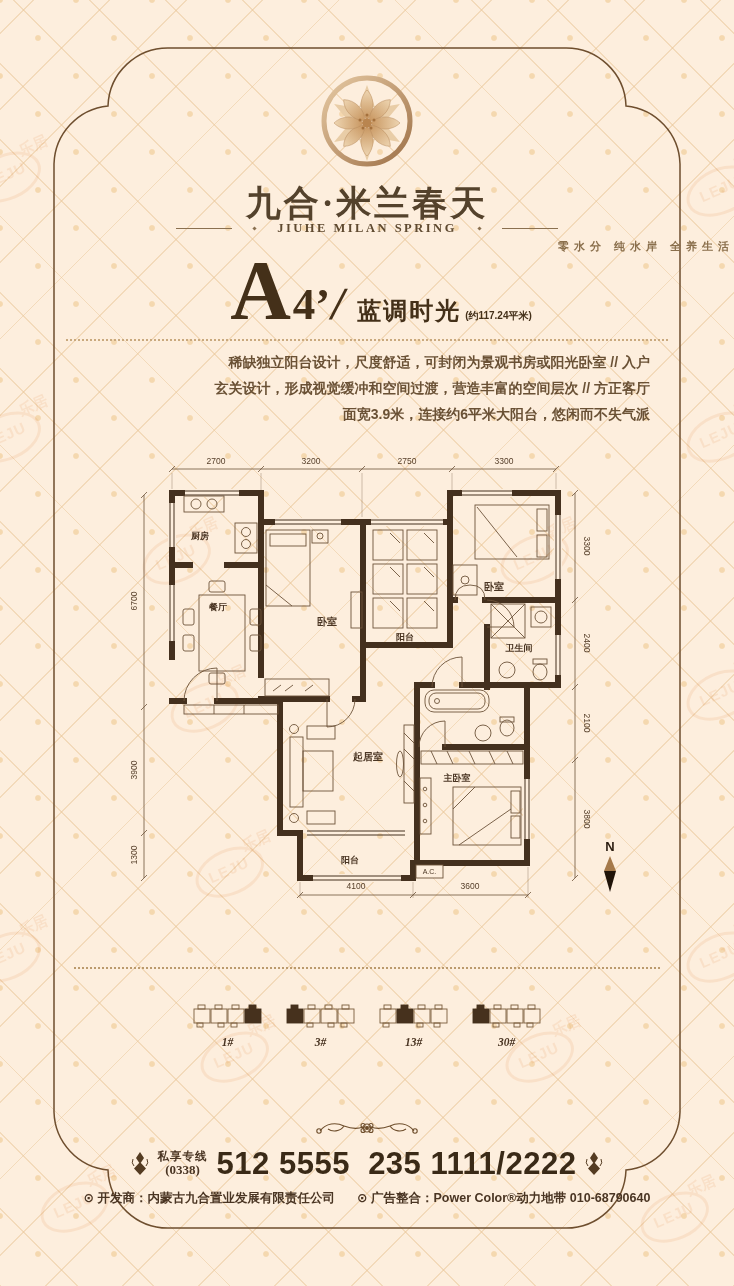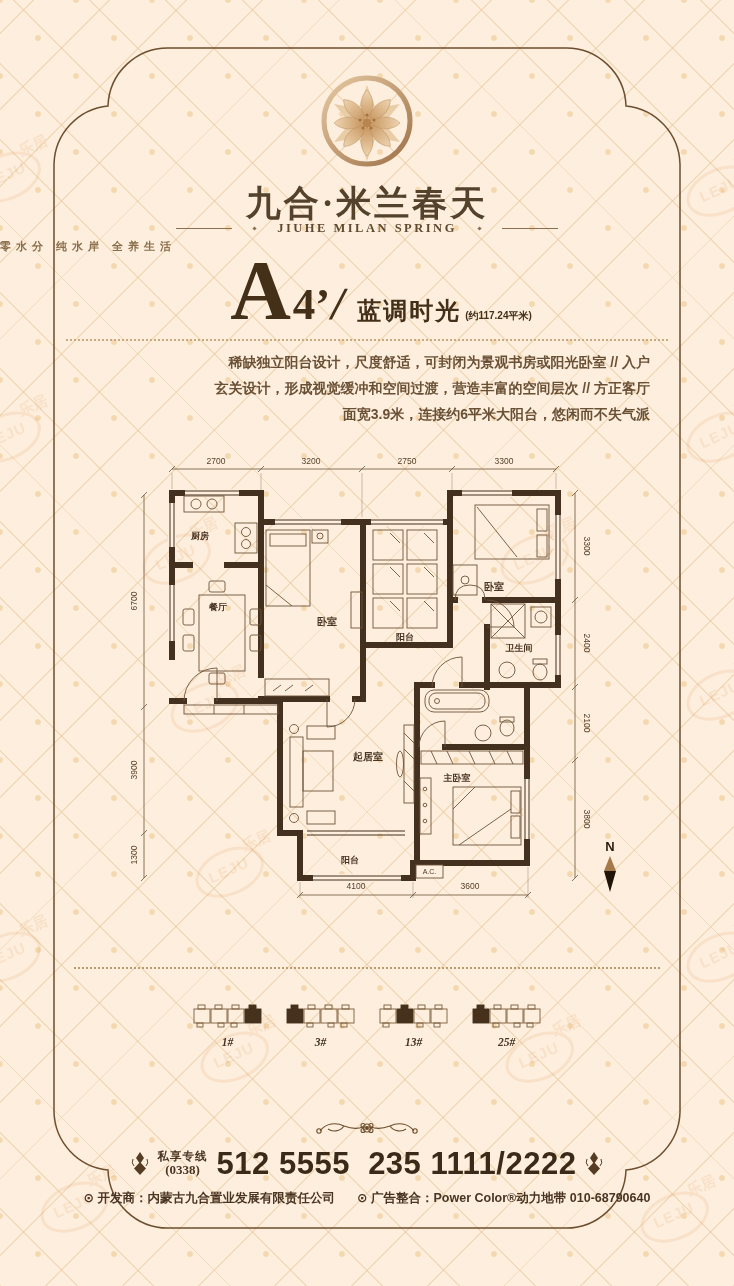--- a/index.html
+++ b/index.html
@@ -25,21 +25,21 @@
     color:#e07f35;font-weight:bold;font-size:15px;letter-spacing:1px;text-align:center;line-height:36px;}
   .wm-cn{position:absolute;left:58px;top:-4px;color:#e07f35;font-size:15px;font-weight:bold;}
   
   .logo{left:312px;top:66px;}
   .title{left:0;right:0;top:180px;text-align:center;font-family:"Liberation Serif","DejaVu Serif",serif;
     font-size:35px;font-weight:bold;color:#54422c;letter-spacing:3px;}
   .subtitle{left:0;right:0;top:221px;display:flex;justify-content:center;align-items:center;gap:21px;
     color:#5f4a30;font-family:"Liberation Serif","DejaVu Serif",serif;font-size:12.5px;font-weight:bold;letter-spacing:2.5px;}
   .sub-line{width:56px;height:1px;background:#8a7050;}
   .sub-dot{width:3px;height:3px;background:#8a7050;transform:rotate(45deg);}
-  .tagline{left:0;right:0;top:239px;text-align:left;font-size:11px;color:#8a6f4c;letter-spacing:5px;font-weight:600;}
+  .tagline{left:0;right:0;top:239px;text-align:right;font-size:11px;color:#8a6f4c;letter-spacing:5px;font-weight:600;}
   
   .unit-head{left:0;right:0;top:255px;height:86px;display:flex;justify-content:center;align-items:baseline;
     padding-left:28px;color:#443019;}
   .big-a{font-family:"Liberation Serif","DejaVu Serif",serif;font-size:84px;font-weight:bold;line-height:.85;}
   .four{font-family:"Liberation Serif","DejaVu Serif",serif;font-size:45px;font-weight:bold;margin-left:2px;}
   .slash{font-family:"Liberation Serif","DejaVu Serif",serif;font-size:46px;font-weight:bold;
     transform:skewX(-10deg);display:inline-block;margin:0 2px 0 2px;}
   .uname{font-size:24px;font-weight:bold;letter-spacing:2px;margin:0 4px 0 10px;}
   .uarea{font-family:Liberation Sans, sans-serif;font-size:10px;font-weight:bold;}
   .dotline{border-top:2px dotted #c9a97e;height:0;}
@@ -532,21 +532,21 @@
             <rect x="36" y="7" width="16" height="14"></rect>
             <rect x="40" y="3" width="7" height="4"></rect>
             <rect x="43" y="21" width="6" height="4"></rect>
           </g>
         <g class="bu">
             <rect x="53" y="7" width="16" height="14"></rect>
             <rect x="57" y="3" width="7" height="4"></rect>
             <rect x="56" y="21" width="6" height="4"></rect>
           </g>
       </svg>
-      <span class="bld-label">25#</span>
+      <span class="bld-label">30#</span>
     </div>
   </div>
 
   <svg class="abs flourish" width="110" height="22" viewBox="0 0 110 22">
     <g fill="none" stroke="#6d4d2b" stroke-width="1.1">
       <path d="M8,13 C14,5 24,4 32,8 C28,14 20,14 16,11 M32,8 C40,11 46,11 51,9"></path>
       <circle cx="7" cy="13" r="2.2"></circle>
       <g transform="translate(110,0) scale(-1,1)">
         <path d="M8,13 C14,5 24,4 32,8 C28,14 20,14 16,11 M32,8 C40,11 46,11 51,9"></path>
         <circle cx="7" cy="13" r="2.2"></circle>

